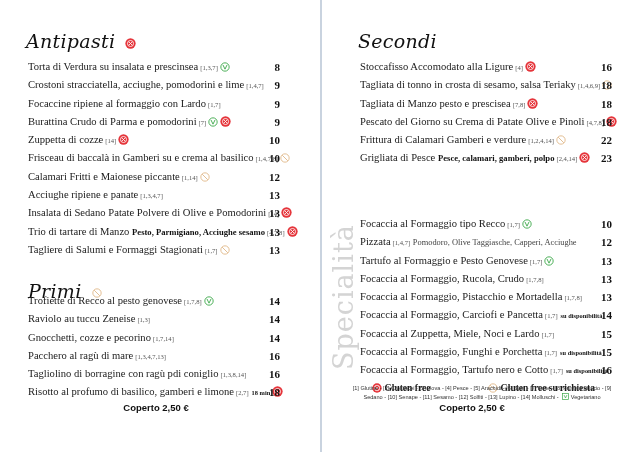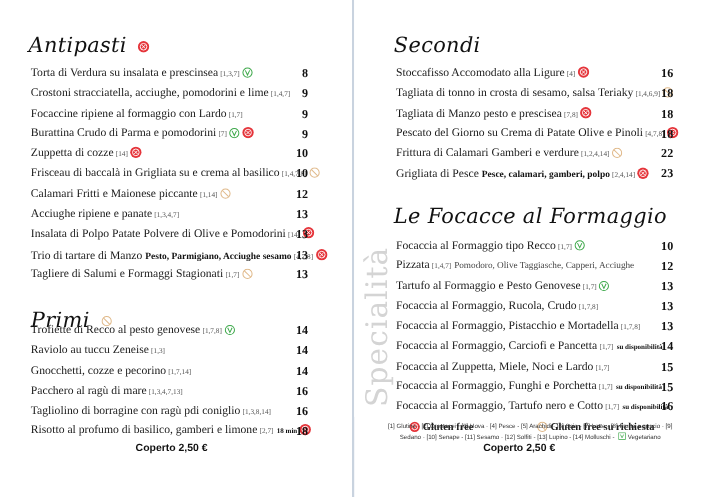--- a/index.html
+++ b/index.html
@@ -109,30 +109,30 @@
           </svg></span><span class="icon"><svg width="11" height="11" viewBox="0 0 12 12">
             <circle cx="6" cy="6" r="5.6" fill="#e5343a"></circle>
             <circle cx="6" cy="6" r="3.3" fill="none" stroke="#fff" stroke-width="0.9"></circle>
             <path d="M4.2 4.2 L7.8 7.8 M7.8 4.2 L4.2 7.8" stroke="#fff" stroke-width="0.9"></path>
           </svg></span><span class="price">9</span></li>
       <li class="menu-item"><span class="name">Zuppetta di cozze</span><span class="allergens">[14]</span><span class="icon"><svg width="11" height="11" viewBox="0 0 12 12">
             <circle cx="6" cy="6" r="5.6" fill="#e5343a"></circle>
             <circle cx="6" cy="6" r="3.3" fill="none" stroke="#fff" stroke-width="0.9"></circle>
             <path d="M4.2 4.2 L7.8 7.8 M7.8 4.2 L4.2 7.8" stroke="#fff" stroke-width="0.9"></path>
           </svg></span><span class="price">10</span></li>
-      <li class="menu-item"><span class="name">Frisceau di baccalà in Grigliata su e crema al basilico</span><span class="allergens">[1,4,7,8]</span><span class="icon"><svg width="10" height="10" viewBox="0 0 12 12">
+      <li class="menu-item"><span class="name">Frisceau di baccalà in Gamberi su e crema al basilico</span><span class="allergens">[1,4,7,8]</span><span class="icon"><svg width="10" height="10" viewBox="0 0 12 12">
             <circle cx="6" cy="6" r="5" fill="none" stroke="#e0b98a" stroke-width="1.1"></circle>
             <path d="M2.6 2.6 L9.4 9.4" stroke="#e0b98a" stroke-width="1.1"></path>
           </svg></span><span class="price">10</span></li>
       <li class="menu-item"><span class="name">Calamari Fritti e Maionese piccante</span><span class="allergens">[1,14]</span><span class="icon"><svg width="10" height="10" viewBox="0 0 12 12">
             <circle cx="6" cy="6" r="5" fill="none" stroke="#e0b98a" stroke-width="1.1"></circle>
             <path d="M2.6 2.6 L9.4 9.4" stroke="#e0b98a" stroke-width="1.1"></path>
           </svg></span><span class="price">12</span></li>
       <li class="menu-item"><span class="name">Acciughe ripiene e panate</span><span class="allergens">[1,3,4,7]</span><span class="price">13</span></li>
-      <li class="menu-item"><span class="name">Insalata di Polpo Patate Polvere di Olive e Pomodorini</span><span class="allergens">[14]</span><span class="icon"><svg width="11" height="11" viewBox="0 0 12 12">
+      <li class="menu-item"><span class="name">Insalata di Sedano Patate Polvere di Olive e Pomodorini</span><span class="allergens">[14]</span><span class="icon"><svg width="11" height="11" viewBox="0 0 12 12">
             <circle cx="6" cy="6" r="5.6" fill="#e5343a"></circle>
             <circle cx="6" cy="6" r="3.3" fill="none" stroke="#fff" stroke-width="0.9"></circle>
             <path d="M4.2 4.2 L7.8 7.8 M7.8 4.2 L4.2 7.8" stroke="#fff" stroke-width="0.9"></path>
           </svg></span><span class="price">13</span></li>
       <li class="menu-item"><span class="name">Trio di tartare di Manzo</span> <span class="desc">Pesto, Parmigiano, Acciughe sesamo</span><span class="allergens">[4,7,8]</span><span class="icon"><svg width="11" height="11" viewBox="0 0 12 12">
             <circle cx="6" cy="6" r="5.6" fill="#e5343a"></circle>
             <circle cx="6" cy="6" r="3.3" fill="none" stroke="#fff" stroke-width="0.9"></circle>
             <path d="M4.2 4.2 L7.8 7.8 M7.8 4.2 L4.2 7.8" stroke="#fff" stroke-width="0.9"></path>
           </svg></span><span class="price">13</span></li>
       <li class="menu-item"><span class="name">Tagliere di Salumi e Formaggi Stagionati</span><span class="allergens">[1,7]</span><span class="icon"><svg width="10" height="10" viewBox="0 0 12 12">
@@ -196,23 +196,20 @@
             <circle cx="6" cy="6" r="5" fill="none" stroke="#e0b98a" stroke-width="1.1"></circle>
             <path d="M2.6 2.6 L9.4 9.4" stroke="#e0b98a" stroke-width="1.1"></path>
           </svg></span><span class="price">22</span></li>
       <li class="menu-item"><span class="name">Grigliata di Pesce</span> <span class="desc">Pesce, calamari, gamberi, polpo</span><span class="allergens">[2,4,14]</span><span class="icon"><svg width="11" height="11" viewBox="0 0 12 12">
             <circle cx="6" cy="6" r="5.6" fill="#e5343a"></circle>
             <circle cx="6" cy="6" r="3.3" fill="none" stroke="#fff" stroke-width="0.9"></circle>
             <path d="M4.2 4.2 L7.8 7.8 M7.8 4.2 L4.2 7.8" stroke="#fff" stroke-width="0.9"></path>
           </svg></span><span class="price">23</span></li>
     </ul>
 
-  <div class="section-title" style="left:36px; top:186px;">
-    <span>Le Focacce al Formaggio</span>
-  </div>
   <ul class="menu-list" id="list-focacce" style="left:38px; top:215px; width:252px;">
       <li class="menu-item"><span class="name">Focaccia al Formaggio tipo Recco</span><span class="allergens">[1,7]</span><span class="icon"><svg width="10" height="10" viewBox="0 0 12 12">
             <circle cx="6" cy="6" r="5" fill="none" stroke="#3da84a" stroke-width="1.1"></circle>
             <path d="M3.6 3.6 L6 8.6 L8.4 3.6" fill="none" stroke="#3da84a" stroke-width="1.1"></path>
           </svg></span><span class="price">10</span></li>
       <li class="menu-item"><span class="name">Pizzata</span><span class="allergens">[1,4,7]</span> <span class="desc-light">Pomodoro, Olive Taggiasche, Capperi, Acciughe</span><span class="price">12</span></li>
       <li class="menu-item"><span class="name">Tartufo al Formaggio e Pesto Genovese</span><span class="allergens">[1,7]</span><span class="icon"><svg width="10" height="10" viewBox="0 0 12 12">
             <circle cx="6" cy="6" r="5" fill="none" stroke="#3da84a" stroke-width="1.1"></circle>
             <path d="M3.6 3.6 L6 8.6 L8.4 3.6" fill="none" stroke="#3da84a" stroke-width="1.1"></path>
           </svg></span><span class="price">13</span></li>

